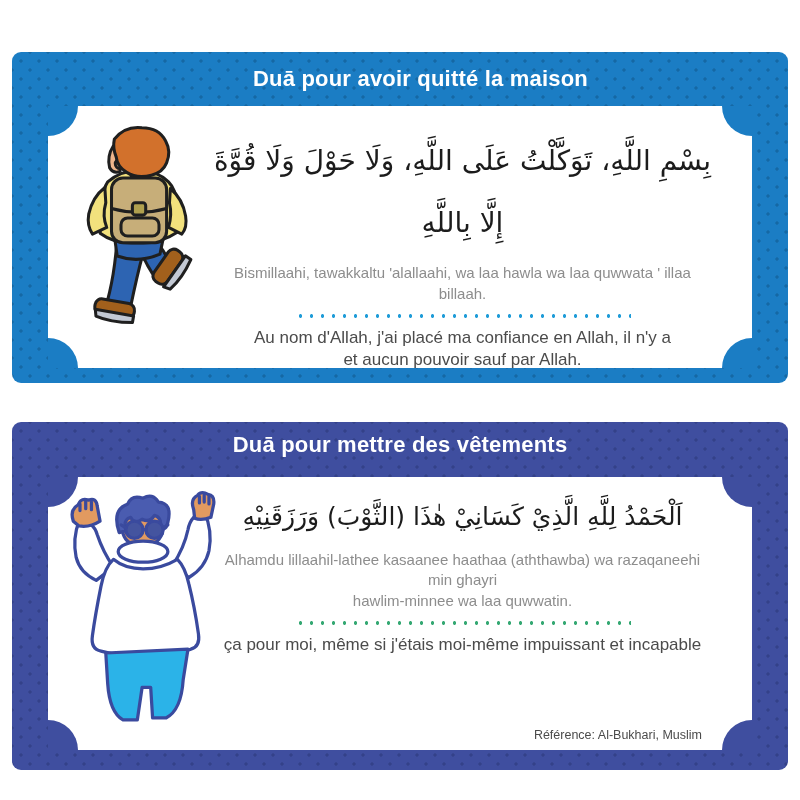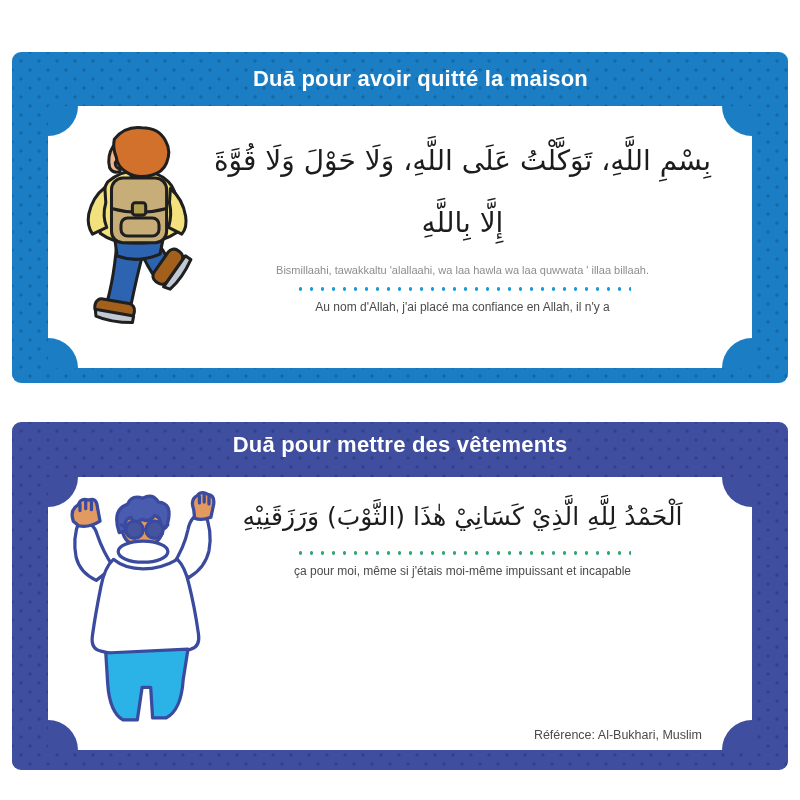--- a/index.html
+++ b/index.html
@@ -39,31 +39,31 @@
   .panel1 .illus{left:16px;top:14px;width:152px;height:214px;}
   .panel2 .illus{left:10px;top:10px;width:172px;height:246px;}
   .content{position:absolute;left:165px;right:40px;top:0;bottom:0;}
   .arabic{
     font-family:"DejaVu Sans",sans-serif;font-weight:normal;
     color:var(--arabic-text);text-align:center;direction:rtl;
   }
   .panel1 .arabic{font-size:28px;margin-top:24px;line-height:2.2;}
   .panel2 .arabic{font-size:25px;margin-top:16px;line-height:1.95;}
   .translit{
-    color:var(--transliteration-text);font-size:11px;text-align:center;line-height:1.38;
+    color:var(--transliteration-text);font-size:15px;text-align:center;line-height:1.38;
   }
   .panel1 .translit{margin-top:10px;}
   .panel2 .translit{margin-top:8px;}
   .dots{
     height:4px;width:336px;margin:9px auto;
     background-image:radial-gradient(circle, var(--sep) 1.7px, transparent 1.9px);
     background-size:11px 4px;background-repeat:repeat-x;background-position:0 0;
   }
   .french{
-    color:var(--translation-text);font-size:12px;text-align:center;line-height:1.32;
+    color:var(--translation-text);font-size:17px;text-align:center;line-height:1.32;
     margin-top:6px;
   }
   .ref{
     position:absolute;right:10px;bottom:8px;
     font-size:12.5px;color:var(--reference-text);
   }
 </style>
 </head>
 <body>
 
@@ -110,20 +110,21 @@
         </g>
       </svg>
     </div>
 
     <div class="content">
       <div class="arabic">بِسْمِ اللَّهِ، تَوَكَّلْتُ عَلَى اللَّهِ، وَلَا حَوْلَ وَلَا قُوَّةَ إِلَّا بِاللَّهِ</div>
       <div class="translit">Bismillaahi, tawakkaltu 'alallaahi, wa laa hawla wa laa quwwata ' illaa billaah.</div>
       <div class="dots"></div>
       <div class="french">
         <div>Au nom d'Allah, j'ai placé ma confiance en Allah, il n'y a</div>
+        <div>et aucun pouvoir sauf par Allah.</div>
       </div>
     </div>
   </div>
 </section>
 
 <section class="panel panel2">
   <h1 class="card-title">Duā pour mettre des vêtements</h1>
   <div class="plaque">
     <div class="notch tl"></div>
     <div class="notch tr"></div>
@@ -156,20 +157,24 @@
 
           <path fill="#2bb3e8" d="M50 170 L136 166 L131 198 Q129 230 113 238 L99 238 L97 206 L88 206 L83 240 L68 240 Q54 232 52 202 Z"></path>
         </g>
       </svg>
     </div>
 
     <div class="content">
       <div class="arabic">
         <div>اَلْحَمْدُ لِلَّهِ الَّذِيْ كَسَانِيْ هٰذَا (الثَّوْبَ) وَرَزَقَنِيْهِ</div>
       </div>
+      <div class="translit">
+        <div>Alhamdu lillaahil-lathee kasaanee haathaa (aththawba) wa razaqaneehi min ghayri</div>
+        <div>hawlim-minnee wa laa quwwatin.</div>
+      </div>
       <div class="dots"></div>
       <div class="french">
         <div>ça pour moi, même si j'étais moi-même impuissant et incapable</div>
       </div>
       <div class="ref">Référence: Al-Bukhari, Muslim</div>
     </div>
   </div>
 </section>
 
 </body></html>

